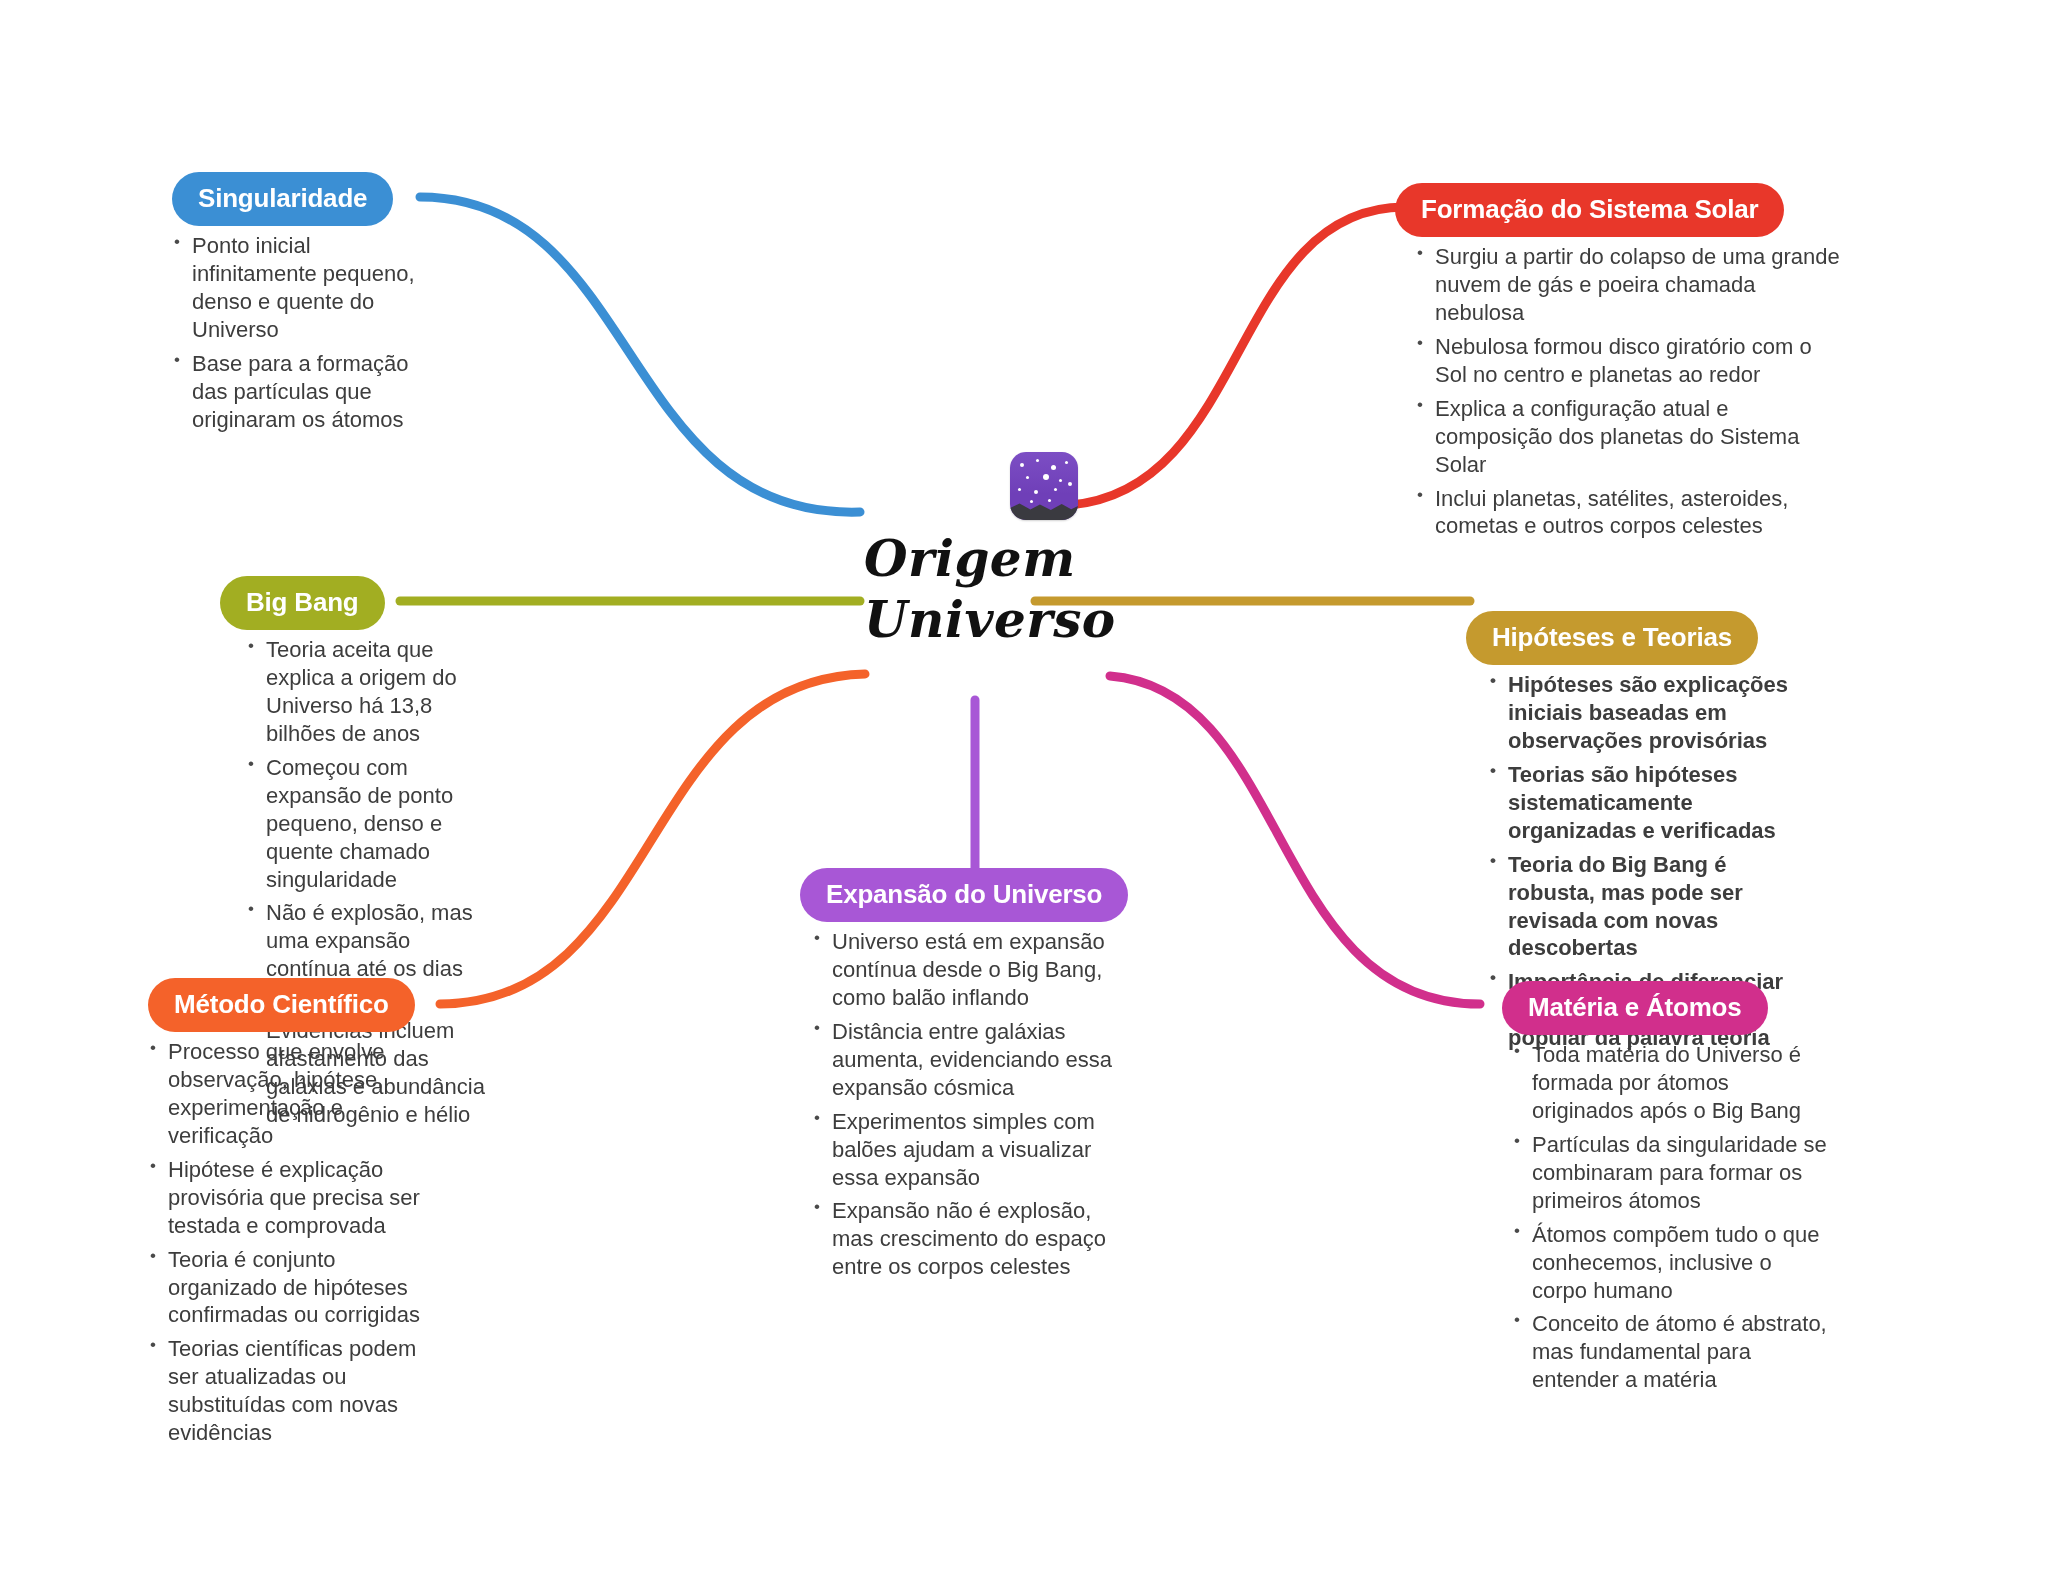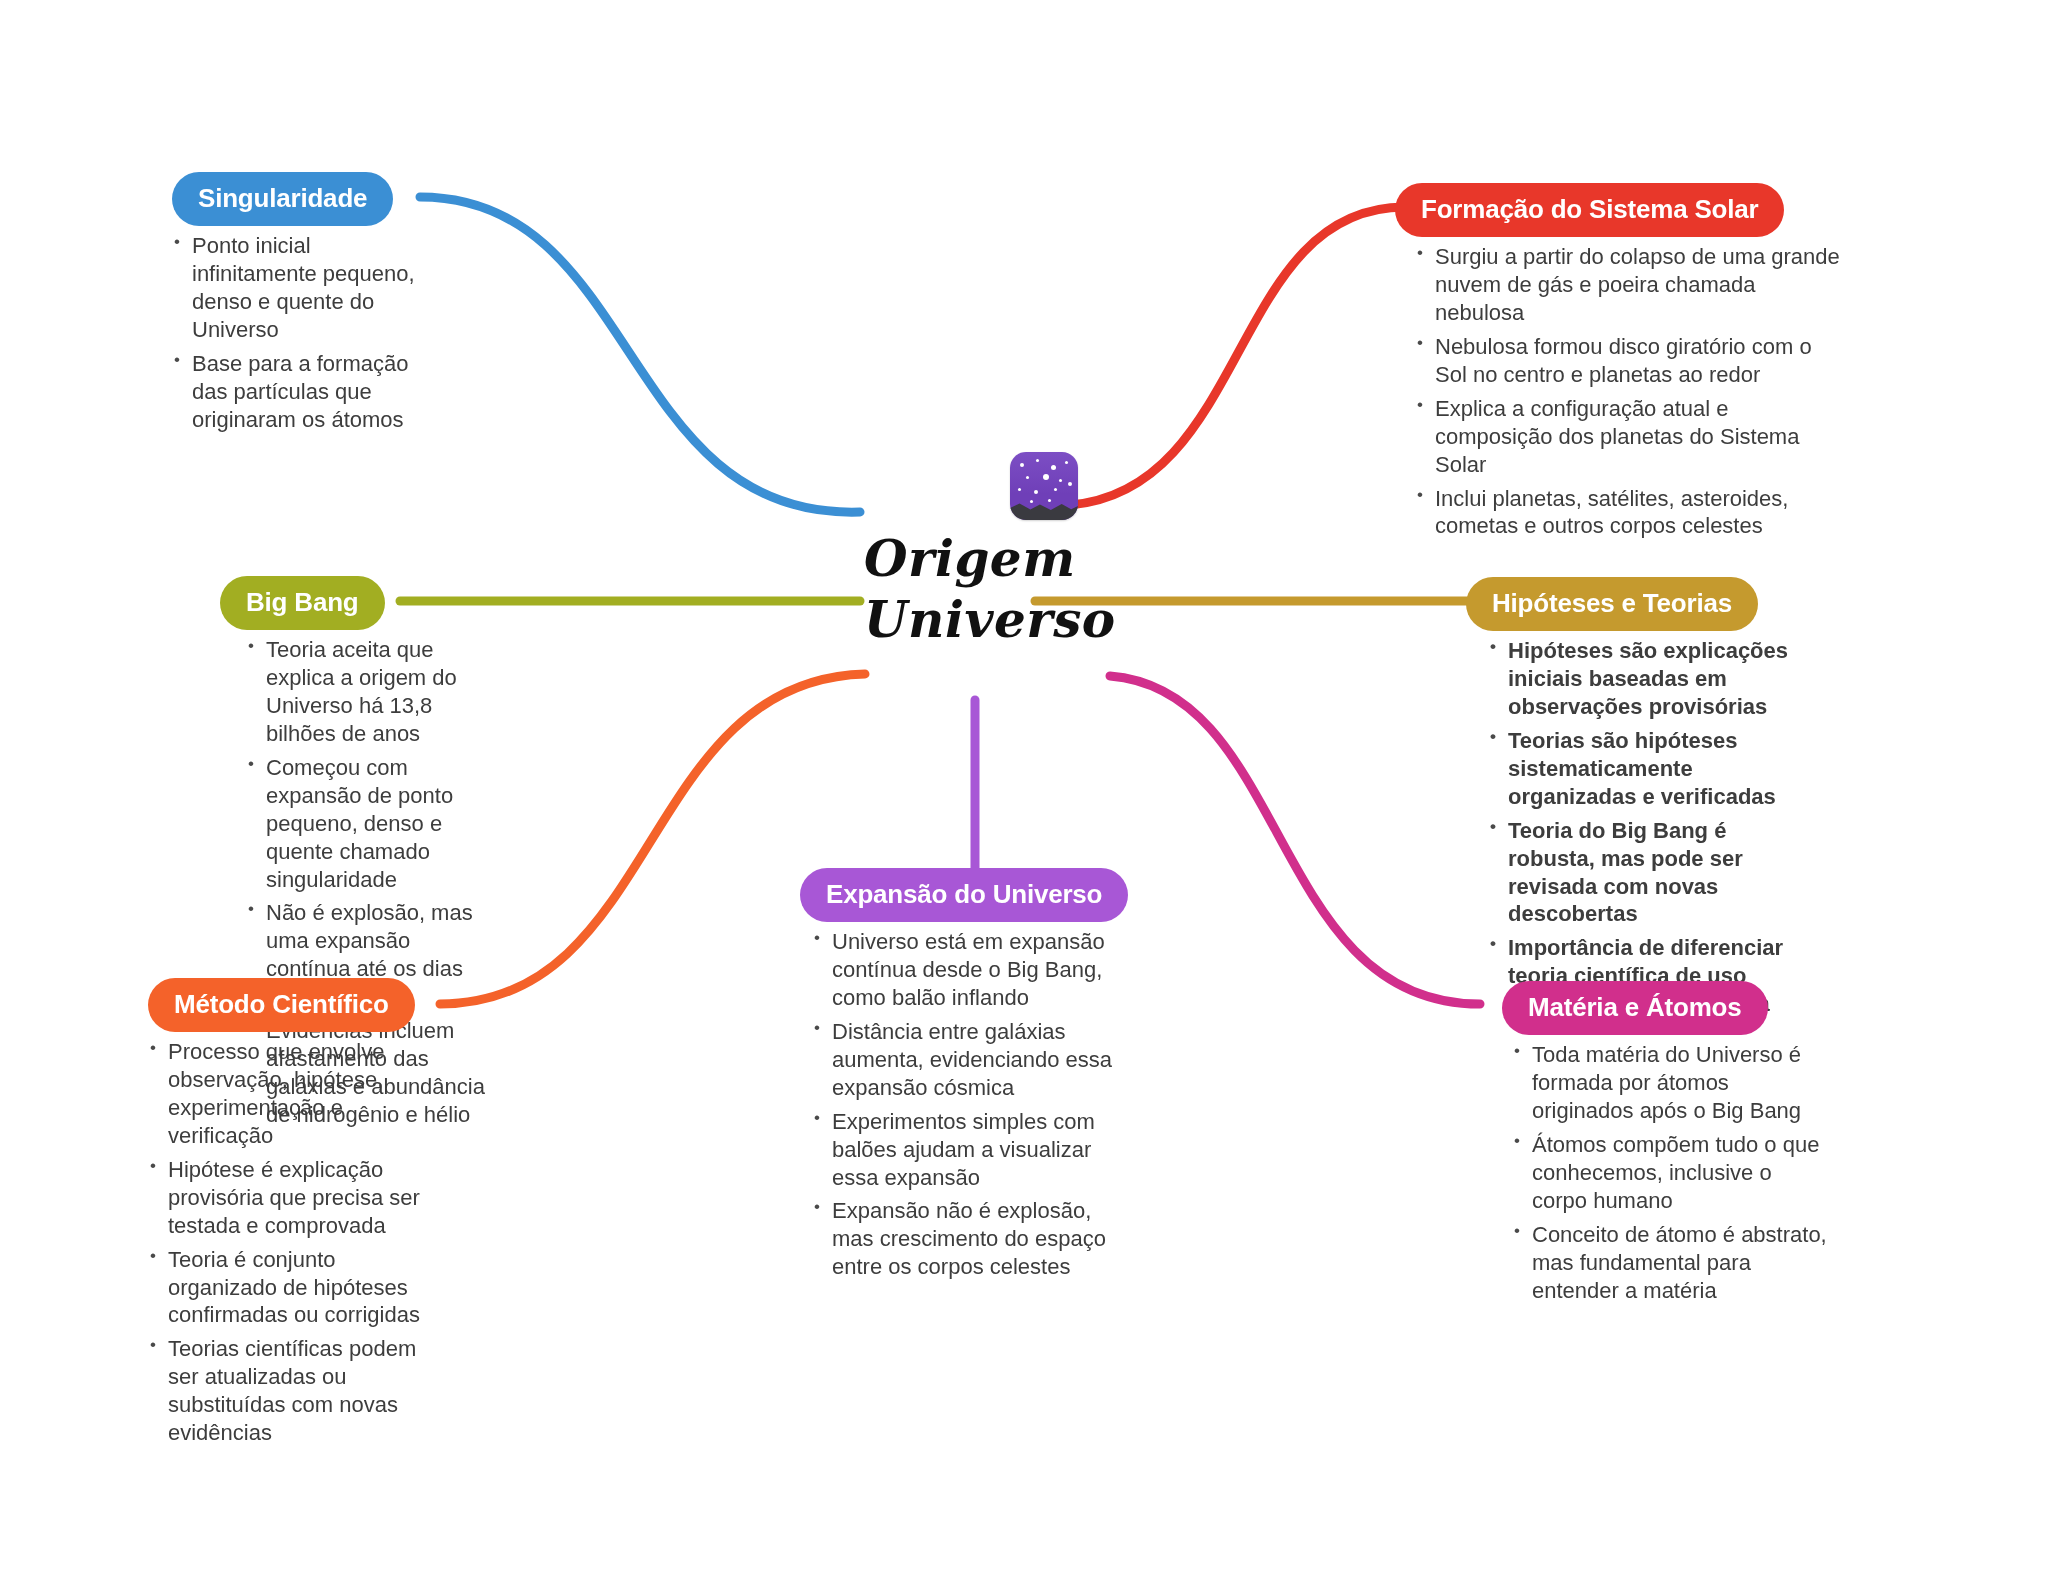--- a/index.html
+++ b/index.html
@@ -109,32 +109,33 @@
   <div class="branch" style="left:1395px;top:183px;width:450px;">
     <span class="pill" style="background:#e8372a;">Formação do Sistema Solar</span>
     <ul class="bullets" style="margin-left:20px;">
       <li>Surgiu a partir do colapso de uma grande nuvem de gás e poeira chamada nebulosa</li>
       <li>Nebulosa formou disco giratório com o Sol no centro e planetas ao redor</li>
       <li>Explica a configuração atual e composição dos planetas do Sistema Solar</li>
       <li>Inclui planetas, satélites, asteroides, cometas e outros corpos celestes</li>
     </ul>
   </div>
 
-  <div class="branch" style="left:1466px;top:577px;width:340px;">
+  <div class="branch" style="left:1466px;top:611px;width:340px;">
     <span class="pill" style="background:#c59a2e;">Hipóteses e Teorias</span>
     <ul class="bullets" style="margin-left:22px;font-weight:bold;">
       <li>Hipóteses são explicações iniciais baseadas em observações provisórias</li>
       <li>Teorias são hipóteses sistematicamente organizadas e verificadas</li>
       <li>Teoria do Big Bang é robusta, mas pode ser revisada com novas descobertas</li>
       <li>Importância de diferenciar teoria científica de uso popular da palavra teoria</li>
     </ul>
   </div>
 
   <div class="branch" style="left:1490px;top:981px;width:340px;">
     <span class="pill" style="background:#d12f8c;margin-left:12px;">Matéria e Átomos</span>
     <ul class="bullets" style="margin-left:22px;">
       <li>Toda matéria do Universo é formada por átomos originados após o Big Bang</li>
+      <li>Partículas da singularidade se combinaram para formar os primeiros átomos</li>
       <li>Átomos compõem tudo o que conhecemos, inclusive o corpo humano</li>
       <li>Conceito de átomo é abstrato, mas fundamental para entender a matéria</li>
     </ul>
   </div>
 
 </div>
 
 </body></html>

